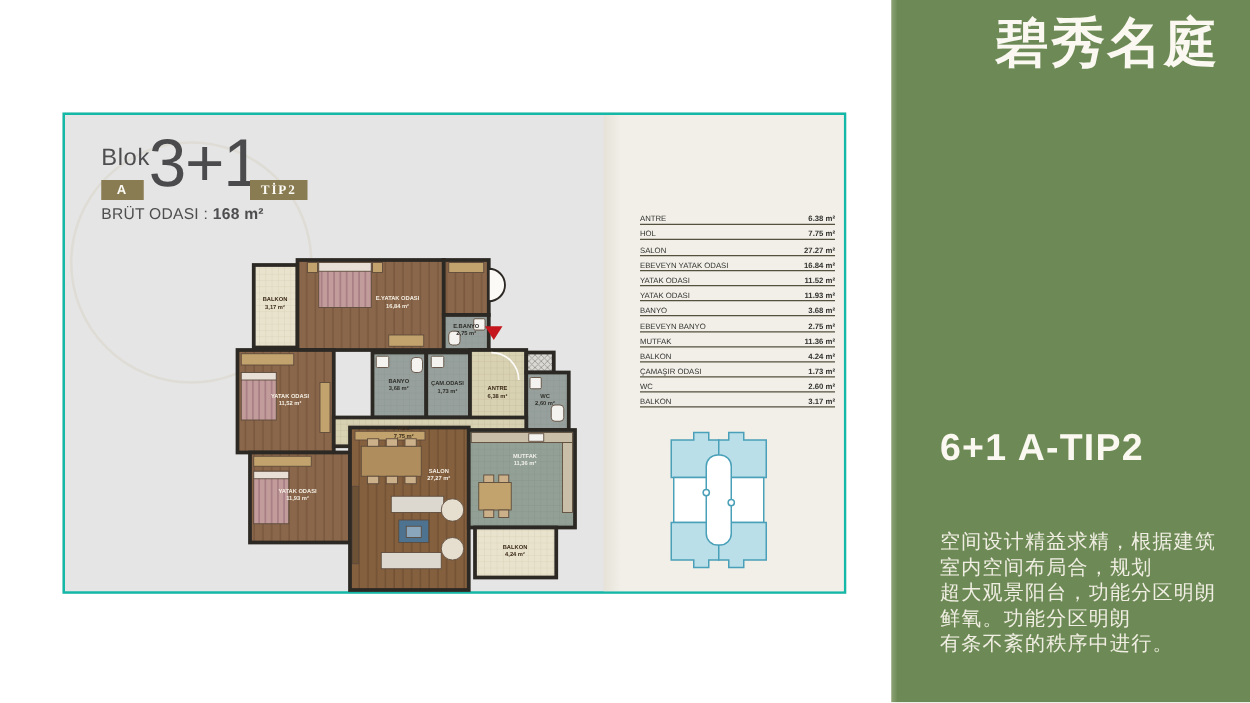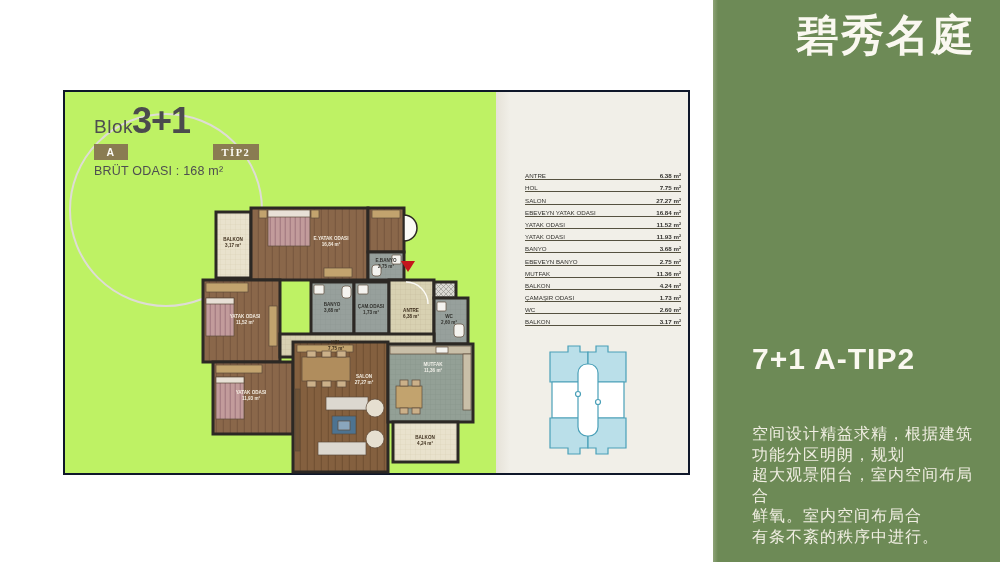--- a/index.html
+++ b/index.html
@@ -1,37 +1,37 @@
 <!DOCTYPE html>
 <html><head>
 <meta charset="utf-8">
 <style>
   html,body{margin:0;padding:0;background:#ffffff;}
   .stage{position:relative;width:1000px;height:562px;overflow:hidden;background:#ffffff;
          font-family:"Liberation Sans","DejaVu Sans",sans-serif;}
 
   
-  .card{position:absolute;left:63px;top:90px;width:623px;height:381px;
-        background:#bef264;border:2px solid #0f172a;}
+  .card{position:absolute;left:50px;top:90px;width:623px;height:381px;
+        background:#e5e5e5;border:2px solid #14b8a6;}
   .deco-circle{position:absolute;left:4px;top:21px;width:190px;height:190px;
         border:2px solid #dedcd5;border-radius:50%;}
   .page-right{position:absolute;left:431px;top:0;width:192px;height:381px;
         background:linear-gradient(90deg,#e6e2d8 0px,#f1efe8 14px,#f1efe8 100%);}
 
   
   .logo{position:absolute;left:29px;top:20px;width:200px;color:#4e4e50;}
   .logo .blok{position:absolute;left:0;top:4px;font-size:19px;letter-spacing:.5px;color:#4e4e50;}
   .badge{position:absolute;height:16px;background:#8a7c52;color:#fbfaf4;
          font-size:10.5px;font-weight:bold;letter-spacing:1.5px;text-align:center;line-height:17px;}
   .badge.a{left:0;top:32px;width:34px;}
   .badge.tip{left:119px;top:32px;width:46px;font-family:Liberation Serif, serif;}
-  .logo .big{position:absolute;left:38px;top:-12px;font-size:36px;font-weight:700;
+  .logo .big{position:absolute;left:38px;top:-12px;font-size:54px;font-weight:400;
          letter-spacing:-1px;color:#4b4b4d;}
   .logo .brut{position:absolute;left:0;top:52px;font-size:12.5px;color:#4e4e50;letter-spacing:.2px;}
-  .logo .brut b{font-weight:normal;}
+  .logo .brut b{font-weight:bold;}
 
   
   .area-table{position:absolute;left:29px;top:76px;width:156px;}
   .arow{display:flex;justify-content:space-between;align-items:flex-end;
         height:11.2px;border-bottom:1px solid #55513f;}
   .aname{font-size:6.2px;color:#33322e;letter-spacing:0;white-space:nowrap;}
   .aval{font-size:6.2px;color:#33322e;font-weight:bold;white-space:nowrap;}
 
   
   .side-panel{position:absolute;left:713px;top:0;width:289px;height:562px;
@@ -274,23 +274,23 @@
         <text x="229" y="245">BALKON</text>
           <text x="229" y="251">4,24 m²</text>
       </g>
     </svg>
   </div>
 
   <div class="side-panel">
     <div class="panel-title">
       <div>碧秀名庭</div>
     </div>
-    <div class="panel-subtitle">7+1 A-TIP2</div>
+    <div class="panel-subtitle">6+1 A-TIP2</div>
     <div class="panel-body">
       <div>空间设计精益求精，根据建筑</div>
-      <div>功能分区明朗，规划</div>
-      <div>超大观景阳台，室内空间布局合</div>
-      <div>鲜氧。室内空间布局合</div>
+      <div>室内空间布局合，规划</div>
+      <div>超大观景阳台，功能分区明朗</div>
+      <div>鲜氧。功能分区明朗</div>
       <div>有条不紊的秩序中进行。</div>
     </div>
   </div>
 
 </div>
 
 </body></html>

